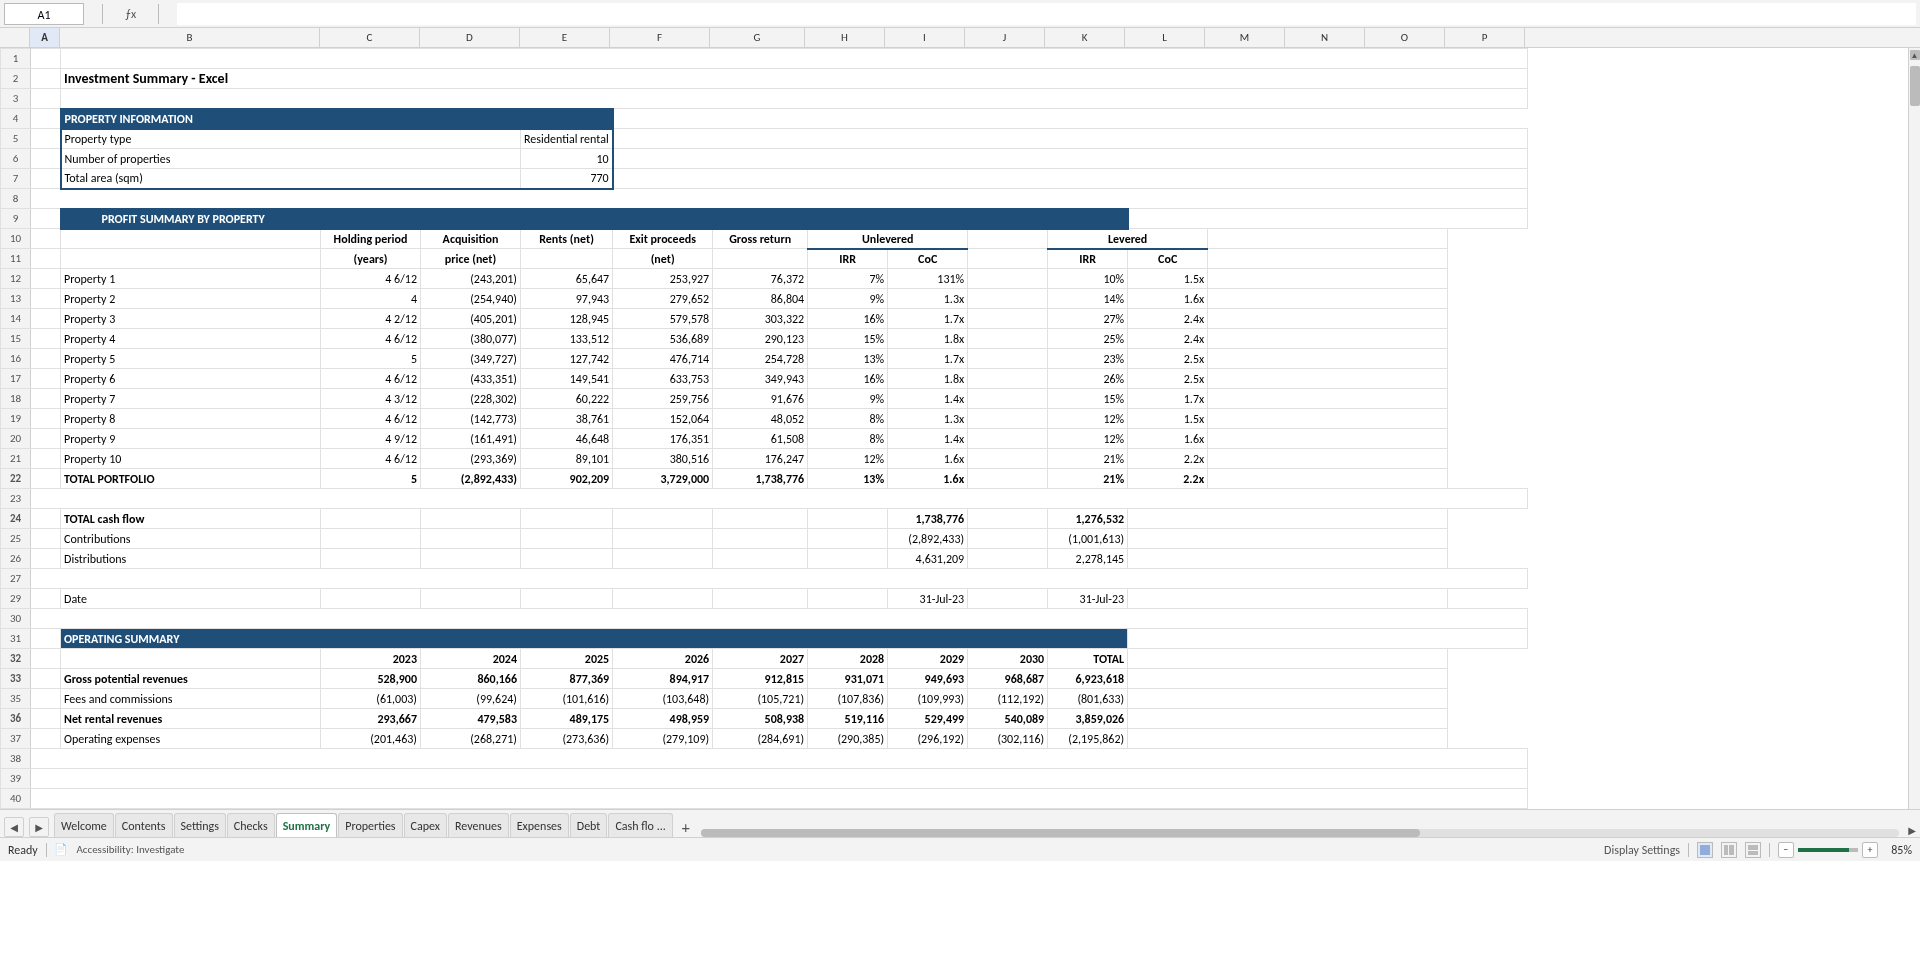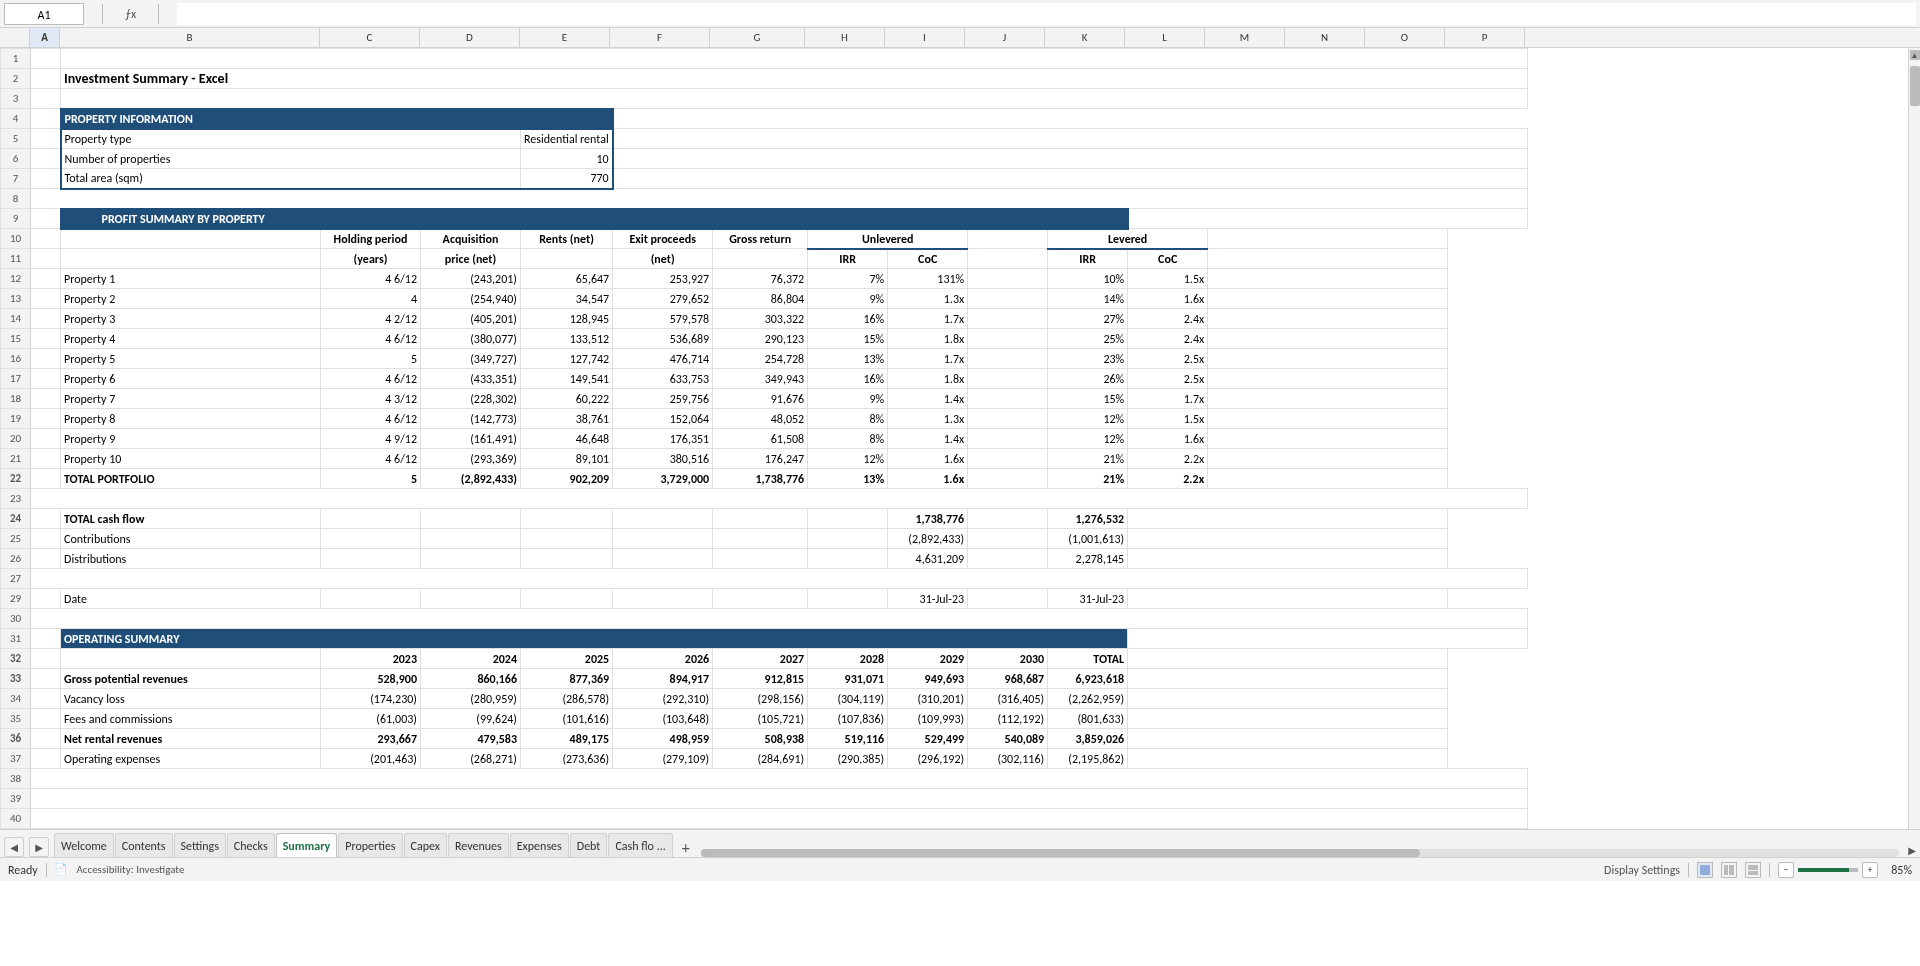--- a/index.html
+++ b/index.html
@@ -367,21 +367,21 @@
             <td class="text-right">10%</td>
             <td class="text-right">1.5x</td>
             <td colspan="3"></td>
           </tr>
           <tr>
             <td class="row-num-cell">13</td>
             <td></td>
             <td class="indent">Property 2</td>
             <td class="text-right">4</td>
             <td class="text-right">(254,940)</td>
-            <td class="text-right">34,547</td>
+            <td class="text-right">97,943</td>
             <td class="text-right">279,652</td>
             <td class="text-right">86,804</td>
             <td class="text-right">9%</td>
             <td class="text-right">1.3x</td>
             <td></td>
             <td class="text-right">14%</td>
             <td class="text-right">1.6x</td>
             <td colspan="3"></td>
           </tr>
           <tr style="background:#f2f2f2;">
@@ -642,35 +642,20 @@
             <td class="text-right bold">877,369</td>
             <td class="text-right bold">894,917</td>
             <td class="text-right bold">912,815</td>
             <td class="text-right bold">931,071</td>
             <td class="text-right bold">949,693</td>
             <td class="text-right bold">968,687</td>
             <td class="text-right bold">6,923,618</td>
             <td colspan="4"></td>
           </tr>
 
-          <tr>
-            <td class="row-num-cell">34</td>
-            <td></td>
-            <td class="indent">Vacancy loss</td>
-            <td class="text-right">(174,230)</td>
-            <td class="text-right">(280,959)</td>
-            <td class="text-right">(286,578)</td>
-            <td class="text-right">(292,310)</td>
-            <td class="text-right">(298,156)</td>
-            <td class="text-right">(304,119)</td>
-            <td class="text-right">(310,201)</td>
-            <td class="text-right">(316,405)</td>
-            <td class="text-right">(2,262,959)</td>
-            <td colspan="4"></td>
-          </tr>
 
           <tr style="background:#f2f2f2;">
             <td class="row-num-cell">35</td>
             <td></td>
             <td class="indent">Fees and commissions</td>
             <td class="text-right">(61,003)</td>
             <td class="text-right">(99,624)</td>
             <td class="text-right">(101,616)</td>
             <td class="text-right">(103,648)</td>
             <td class="text-right">(105,721)</td>

